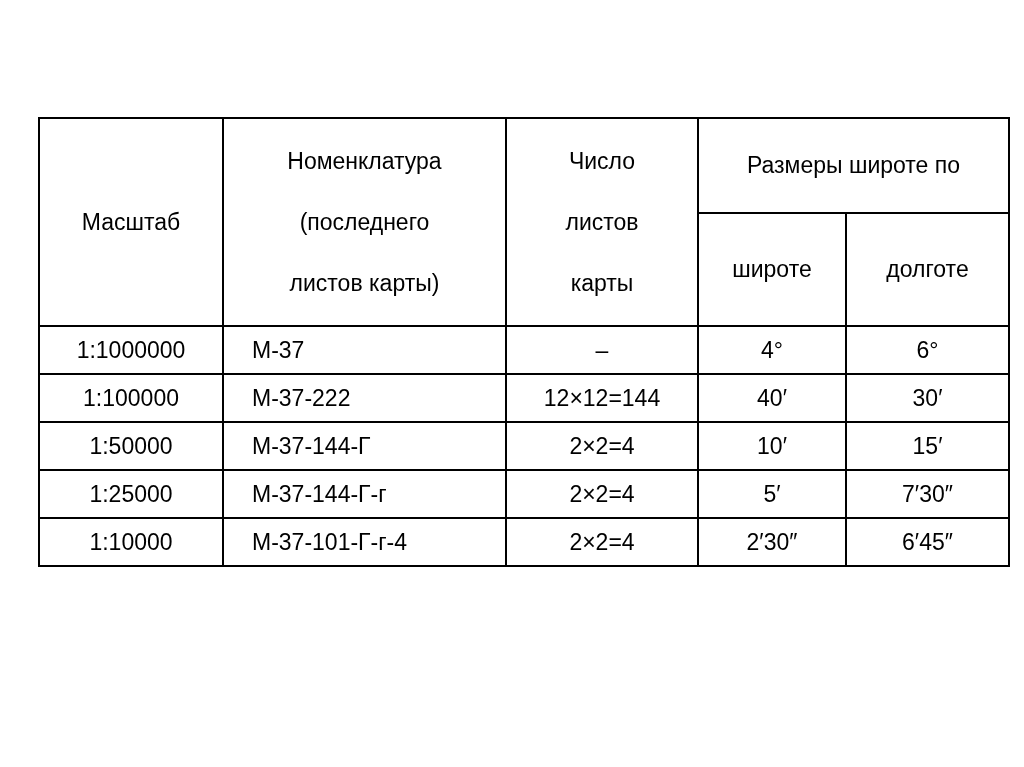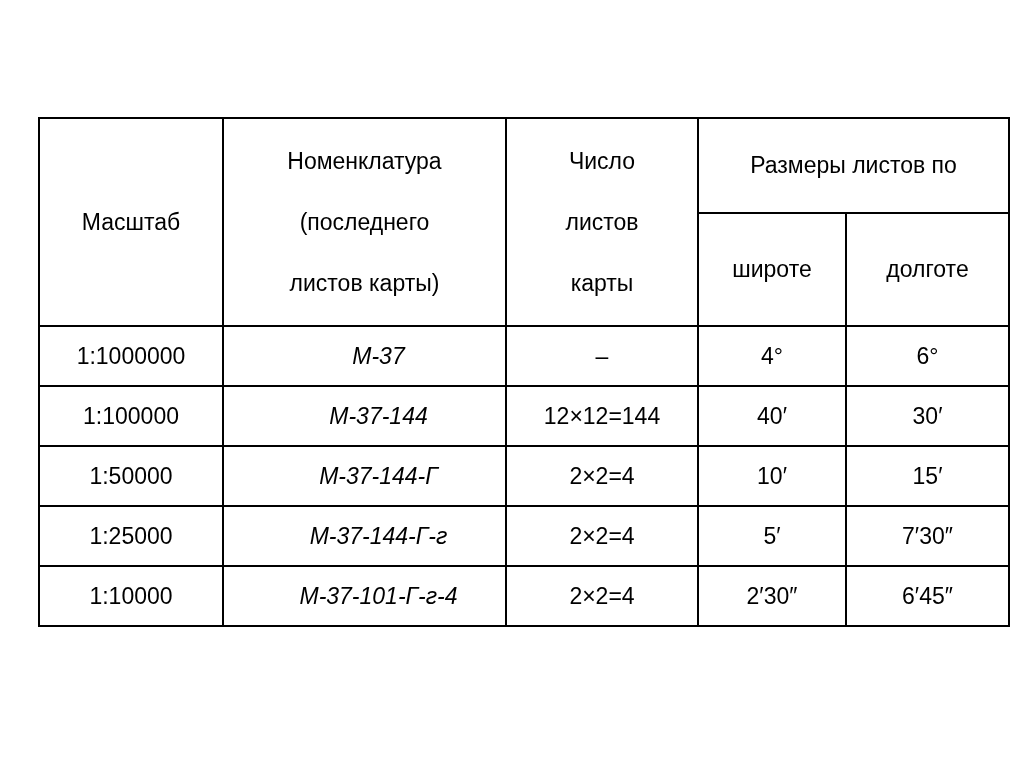--- a/index.html
+++ b/index.html
@@ -31,26 +31,25 @@
     border: 2px solid #000000;
     font-weight: 400;
     font-size: 23px;
     text-align: center;
     vertical-align: middle;
     padding: 0;
     background: #ffffff;
   }
   thead tr.group-row { height: 95px; }
   thead tr.sub-row   { height: 113px; }
-  tbody tr           { height: 60px; }
+  tbody tr           { height: 48px; }
   .hline { display: block; line-height: 61px; }
   td.nomen {
-    text-align: center;
+    text-align: left;
     padding-left: 28px;
-    font-style: italic;
   }
 </style>
 </head>
 <body>
 
 <div class="slide">
   <table class="map-table">
     <colgroup>
       <col style="width:184px">
       <col style="width:283px">
@@ -64,38 +63,38 @@
         <th rowspan="2">
           <span class="hline">Номенклатура</span>
           <span class="hline">(последнего</span>
           <span class="hline">листов карты)</span>
         </th>
         <th rowspan="2">
           <span class="hline">Число</span>
           <span class="hline">листов</span>
           <span class="hline">карты</span>
         </th>
-        <th colspan="2">Размеры листов по</th>
+        <th colspan="2">Размеры широте по</th>
       </tr>
       <tr class="sub-row">
         <th>широте</th>
         <th>долготе</th>
       </tr>
     </thead>
     <tbody>
       <tr>
         <td>1:1000000</td>
         <td class="nomen">М-37</td>
         <td>–</td>
         <td>4°</td>
         <td>6°</td>
       </tr>
       <tr>
         <td>1:100000</td>
-        <td class="nomen">М-37-144</td>
+        <td class="nomen">М-37-222</td>
         <td>12×12=144</td>
         <td>40′</td>
         <td>30′</td>
       </tr>
       <tr>
         <td>1:50000</td>
         <td class="nomen">М-37-144-Г</td>
         <td>2×2=4</td>
         <td>10′</td>
         <td>15′</td>

